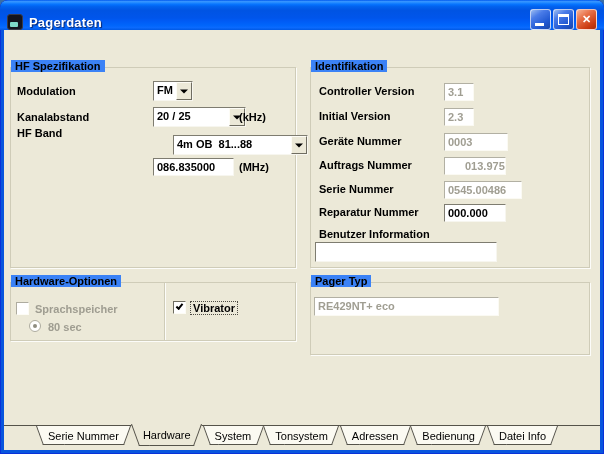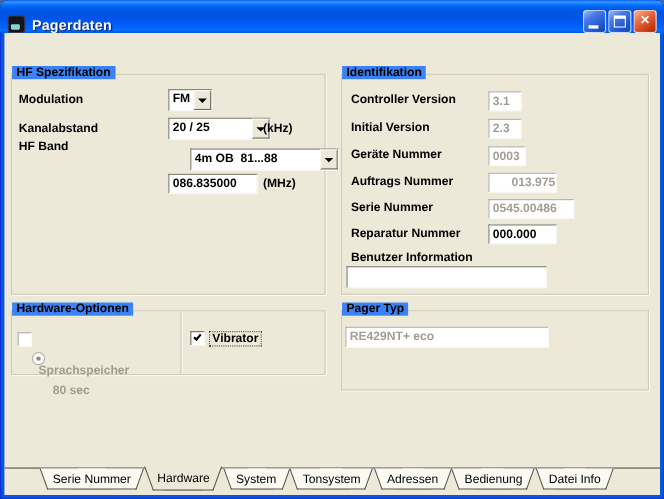--- a/index.html
+++ b/index.html
@@ -39,21 +39,21 @@
     border:1px solid #fff; border-top-width:3px; }
 
   
   .client { position:absolute; left:4px; top:30px; width:596px; height:420px; background:#ECE9D8; }
 
   .groupbox { position:absolute; border:1px solid #cfccb8; box-shadow:1px 1px 0 rgba(255,255,255,.85); }
   .group-title { position:absolute; top:-8px; left:0; background:#3b82f6; padding:0 4px;
     font-size:11px; font-weight:bold; color:#000; white-space:pre; }
 
   .lbl { position:absolute; font-size:11px; font-weight:bold; color:#000; white-space:pre; }
-  .lbl.dis { color:#9f9d91;margin-top:28px; }
+  .lbl.dis { color:#9f9d91; }
 
   .field { position:absolute; background:#fff; border:1px solid;
     border-color:#7e7c70 #f7f6ef #f7f6ef #7e7c70;
     font-size:11px; font-weight:bold; color:#000; padding:2px 3px; white-space:pre; overflow:hidden; }
   .field.dis { color:#a09e92; border-color:#b2b0a3 #fbfaf3 #fbfaf3 #b2b0a3; }
 
   .combo { position:absolute; display:flex; background:#fff; border:1px solid;
     border-color:#7e7c70 #f7f6ef #f7f6ef #7e7c70; height:20px; }
   .combo-text { flex:1; font-size:11px; font-weight:bold; padding:2px 0 0 3px; white-space:pre; overflow:hidden; }
   .combo-btn { width:16px; margin:0; background:#ece9d8; position:relative;
@@ -140,21 +140,21 @@
     <div class="groupbox" style="left:306px;top:37px;width:280px;height:201px;">
       <span class="group-title">Identifikation</span>
 
       <span class="lbl" style="left:8px;top:17px;">Controller Version</span>
       <div class="field dis" style="left:133px;top:15px;width:30px;height:18px;">3.1</div>
 
       <span class="lbl" style="left:8px;top:42px;">Initial Version</span>
       <div class="field dis" style="left:133px;top:40px;width:30px;height:18px;">2.3</div>
 
       <span class="lbl" style="left:8px;top:67px;">Geräte Nummer</span>
-      <div class="field dis" style="left:133px;top:65px;width:34px;height:18px;">0003</div>
+      <div class="field dis" style="left:133px;top:65px;width:64px;height:18px;">0003</div>
 
       <span class="lbl" style="left:8px;top:91px;">Auftrags Nummer</span>
       <div class="field dis" style="left:133px;top:89px;width:62px;height:18px;padding-left:20px;">013.975</div>
 
       <span class="lbl" style="left:8px;top:115px;">Serie Nummer</span>
       <div class="field dis" style="left:133px;top:113px;width:78px;height:18px;">0545.00486</div>
 
       <span class="lbl" style="left:8px;top:138px;">Reparatur Nummer</span>
       <div class="field" style="left:133px;top:136px;width:62px;height:18px;">000.000</div>
 

